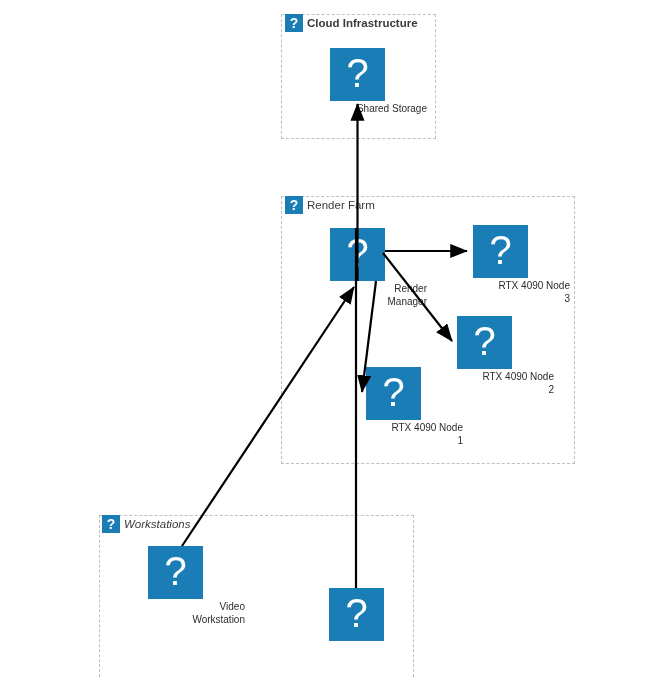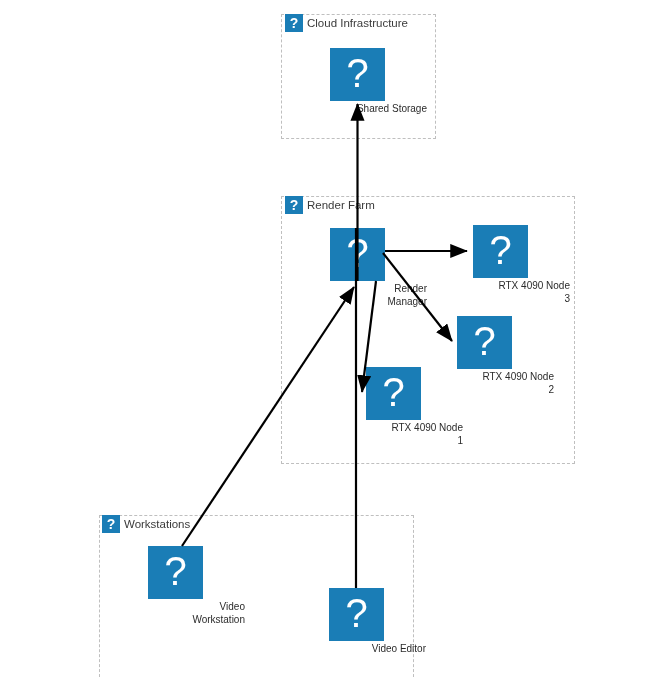--- a/index.html
+++ b/index.html
@@ -91,29 +91,29 @@
 </style>
 </head>
 <body>
 
 <div id="diagram-root">
 
   <div class="layer-groups">
 
     <div class="group-box" style="left:281px; top:14px; width:155px; height:125px;"></div>
     <div class="group-badge" style="left:285px; top:14px;">?</div>
-    <div class="group-title" style="left:307px; top:14px;">Cloud Infrastructure</div>
+    <div class="group-title" style="left:307px; top:14px;font-weight:bold;">Cloud Infrastructure</div>
 
     <div class="group-box" style="left:281px; top:196px; width:294px; height:268px;"></div>
     <div class="group-badge" style="left:285px; top:196px;">?</div>
     <div class="group-title" style="left:307px; top:196px;">Render Farm</div>
 
     <div class="group-box" style="left:99px; top:515px; width:315px; height:172px;"></div>
     <div class="group-badge" style="left:102px; top:515px;">?</div>
-    <div class="group-title" style="left:124px; top:515px;">Workstations</div>
+    <div class="group-title" style="left:124px; top:515px;font-style:italic;">Workstations</div>
 
   </div>
 
   <svg class="canvas layer-edges" viewBox="0 0 648 677">
     <defs>
       <marker id="arrowhead" markerWidth="9" markerHeight="9" refX="7.6" refY="3.2" orient="auto" markerUnits="strokeWidth">
         <path d="M0,0 L8,3.2 L0,6.4 z" fill="#000000"></path>
       </marker>
     </defs>
 
@@ -162,18 +162,17 @@
     </div>
 
     <div class="node" style="left:148px; top:546px;">
       <div class="node-icon"><span>?</span></div>
       <div class="node-label">Video
 Workstation</div>
     </div>
 
     <div class="node" style="left:329px; top:588px;">
       <div class="node-icon"><span>?</span></div>
-      <div class="node-label">Video Editor</div>
     </div>
 
   </div>
 
 </div>
 
 </body></html>

